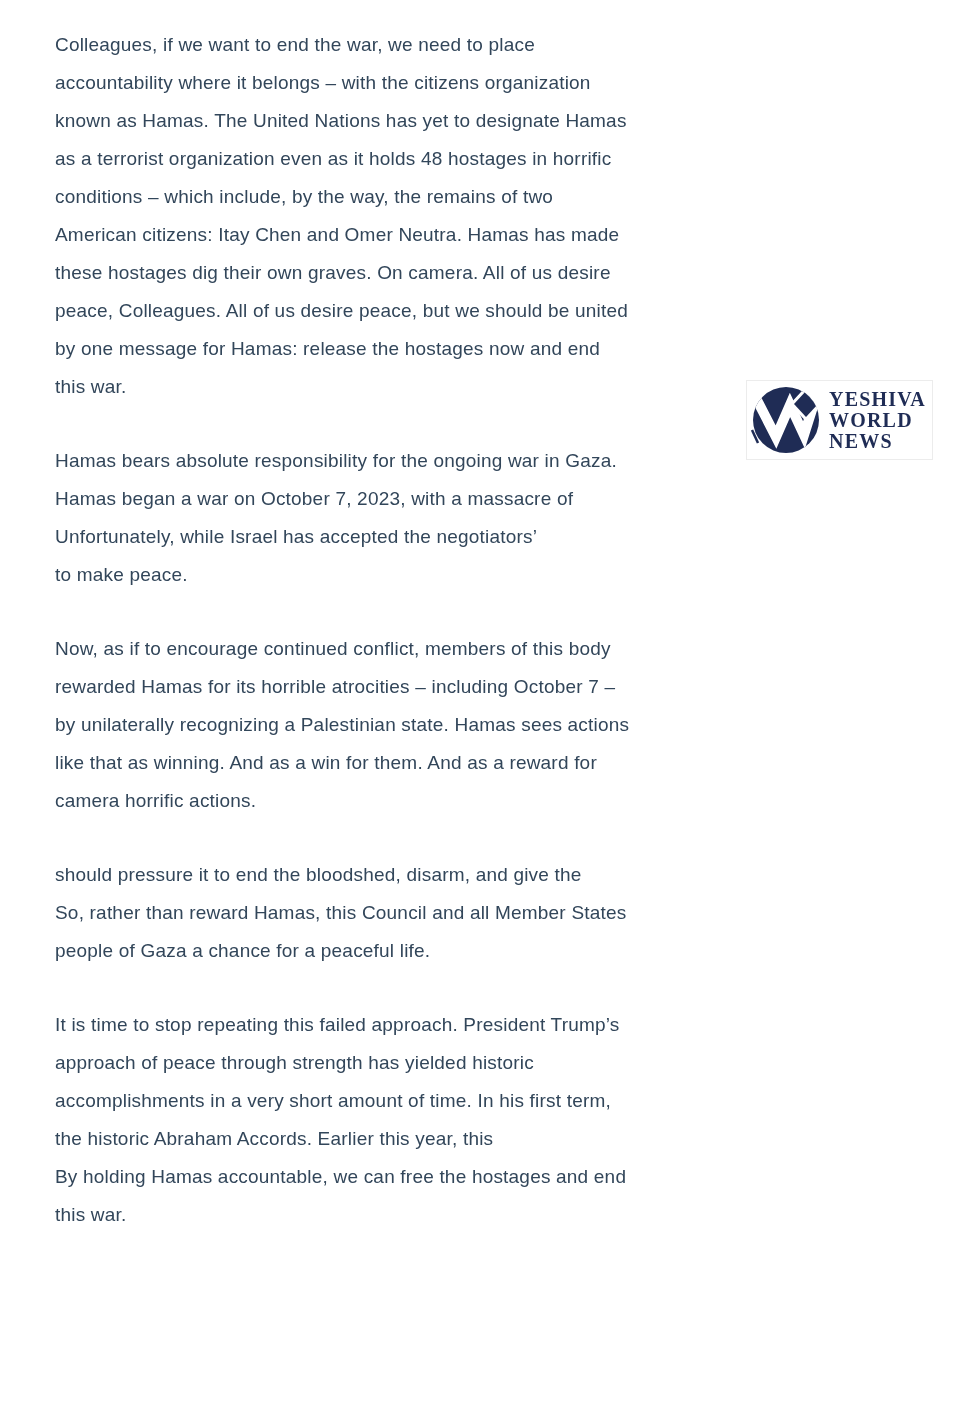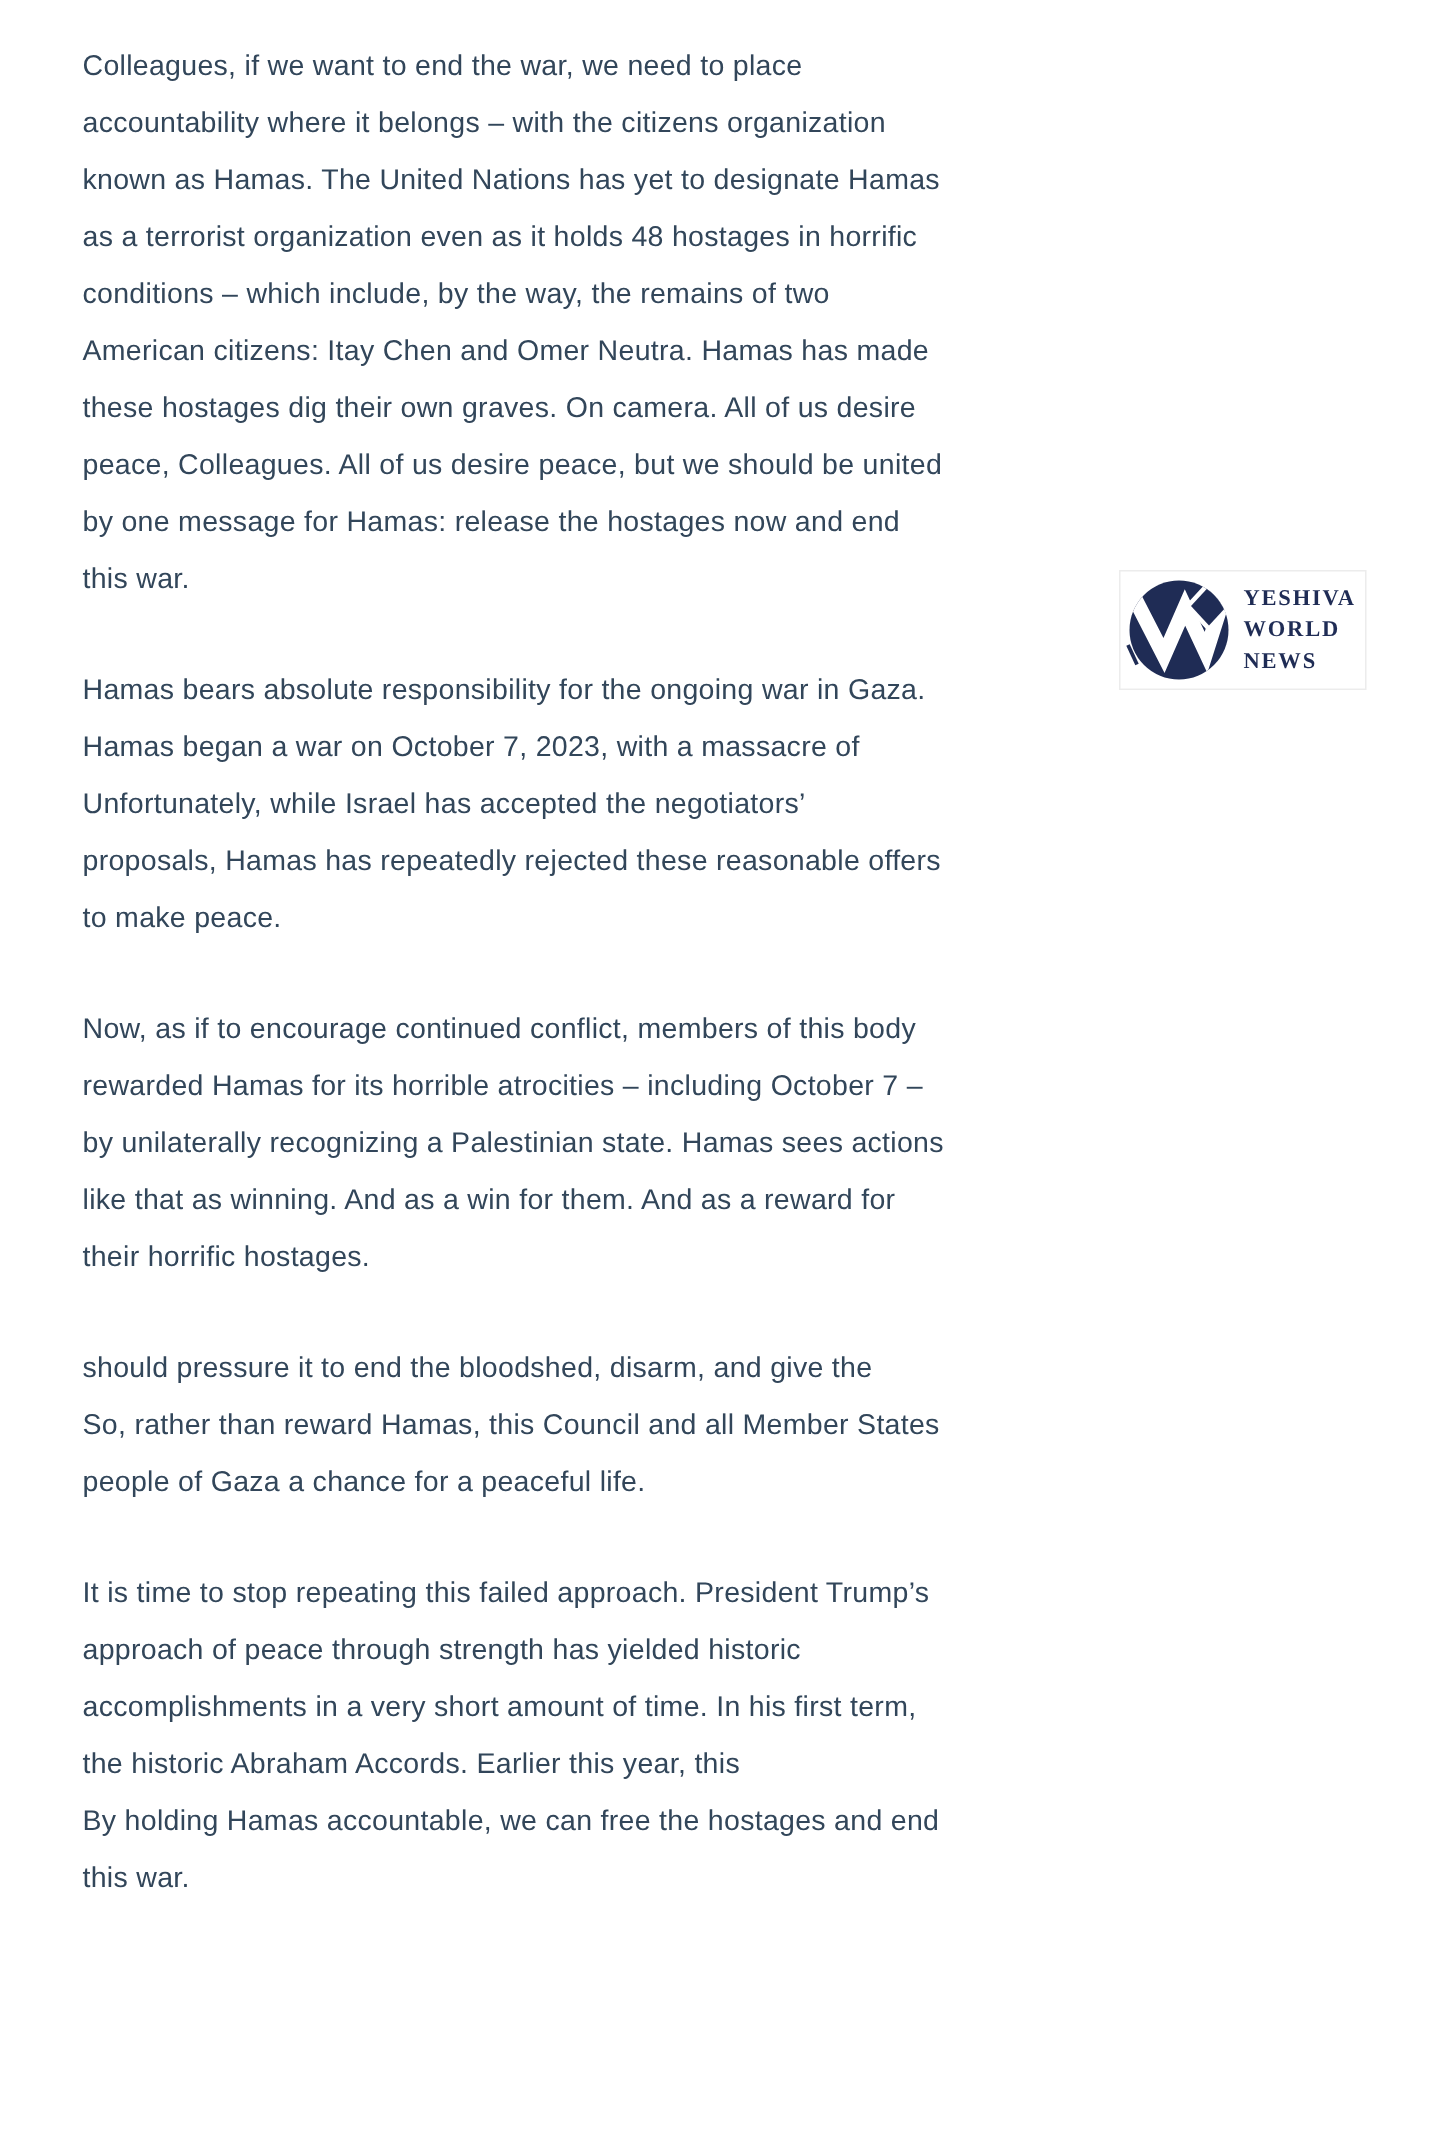--- a/index.html
+++ b/index.html
@@ -42,21 +42,21 @@
     align-items: center;
     gap: 7px;
     background: #ffffff;
     border: 1px solid #ececec;
     padding: 3px 6px 3px 3px;
   }
   .logo-icon { width: 72px; height: 72px; display: block; }
   .logo-text {
     font-family: "Liberation Serif", serif;
     font-weight: bold;
-    font-size: 15px;
+    font-size: 20px;
     line-height: 21px;
     letter-spacing: 1.2px;
     color: var(--logo-color);
   }
   .logo-text span { display: block; white-space: nowrap; }
 </style>
 </head>
 <body style="--text-color: #32465a; --logo-color: #1f2c55; background: rgb(255, 255, 255);">
 
 <div class="doc">
@@ -69,29 +69,28 @@
       <span class="line">American citizens: Itay Chen and Omer Neutra. Hamas has made</span>
       <span class="line">these hostages dig their own graves. On camera. All of us desire</span>
       <span class="line">peace, Colleagues. All of us desire peace, but we should be united</span>
       <span class="line">by one message for Hamas: release the hostages now and end</span>
       <span class="line">this war.</span>
     </p>
     <p class="para">
       <span class="line">Hamas bears absolute responsibility for the ongoing war in Gaza.</span>
       <span class="line">Hamas began a war on October 7, 2023, with a massacre of</span>
       <span class="line">Unfortunately, while Israel has accepted the negotiators’</span>
-      <span class="line">proposals, Hamas has repeatedly rejected these reasonable offers</span>
       <span class="line">to make peace.</span>
     </p>
     <p class="para">
       <span class="line">Now, as if to encourage continued conflict, members of this body</span>
       <span class="line">rewarded Hamas for its horrible atrocities – including October 7 –</span>
       <span class="line">by unilaterally recognizing a Palestinian state. Hamas sees actions</span>
       <span class="line">like that as winning. And as a win for them. And as a reward for</span>
-      <span class="line">their horrific hostages.</span>
+      <span class="line">camera horrific actions.</span>
     </p>
     <p class="para">
       <span class="line">should pressure it to end the bloodshed, disarm, and give the</span>
       <span class="line">So, rather than reward Hamas, this Council and all Member States</span>
       <span class="line">people of Gaza a chance for a peaceful life.</span>
     </p>
     <p class="para">
       <span class="line">It is time to stop repeating this failed approach. President Trump’s</span>
       <span class="line">approach of peace through strength has yielded historic</span>
       <span class="line">accomplishments in a very short amount of time. In his first term,</span>

